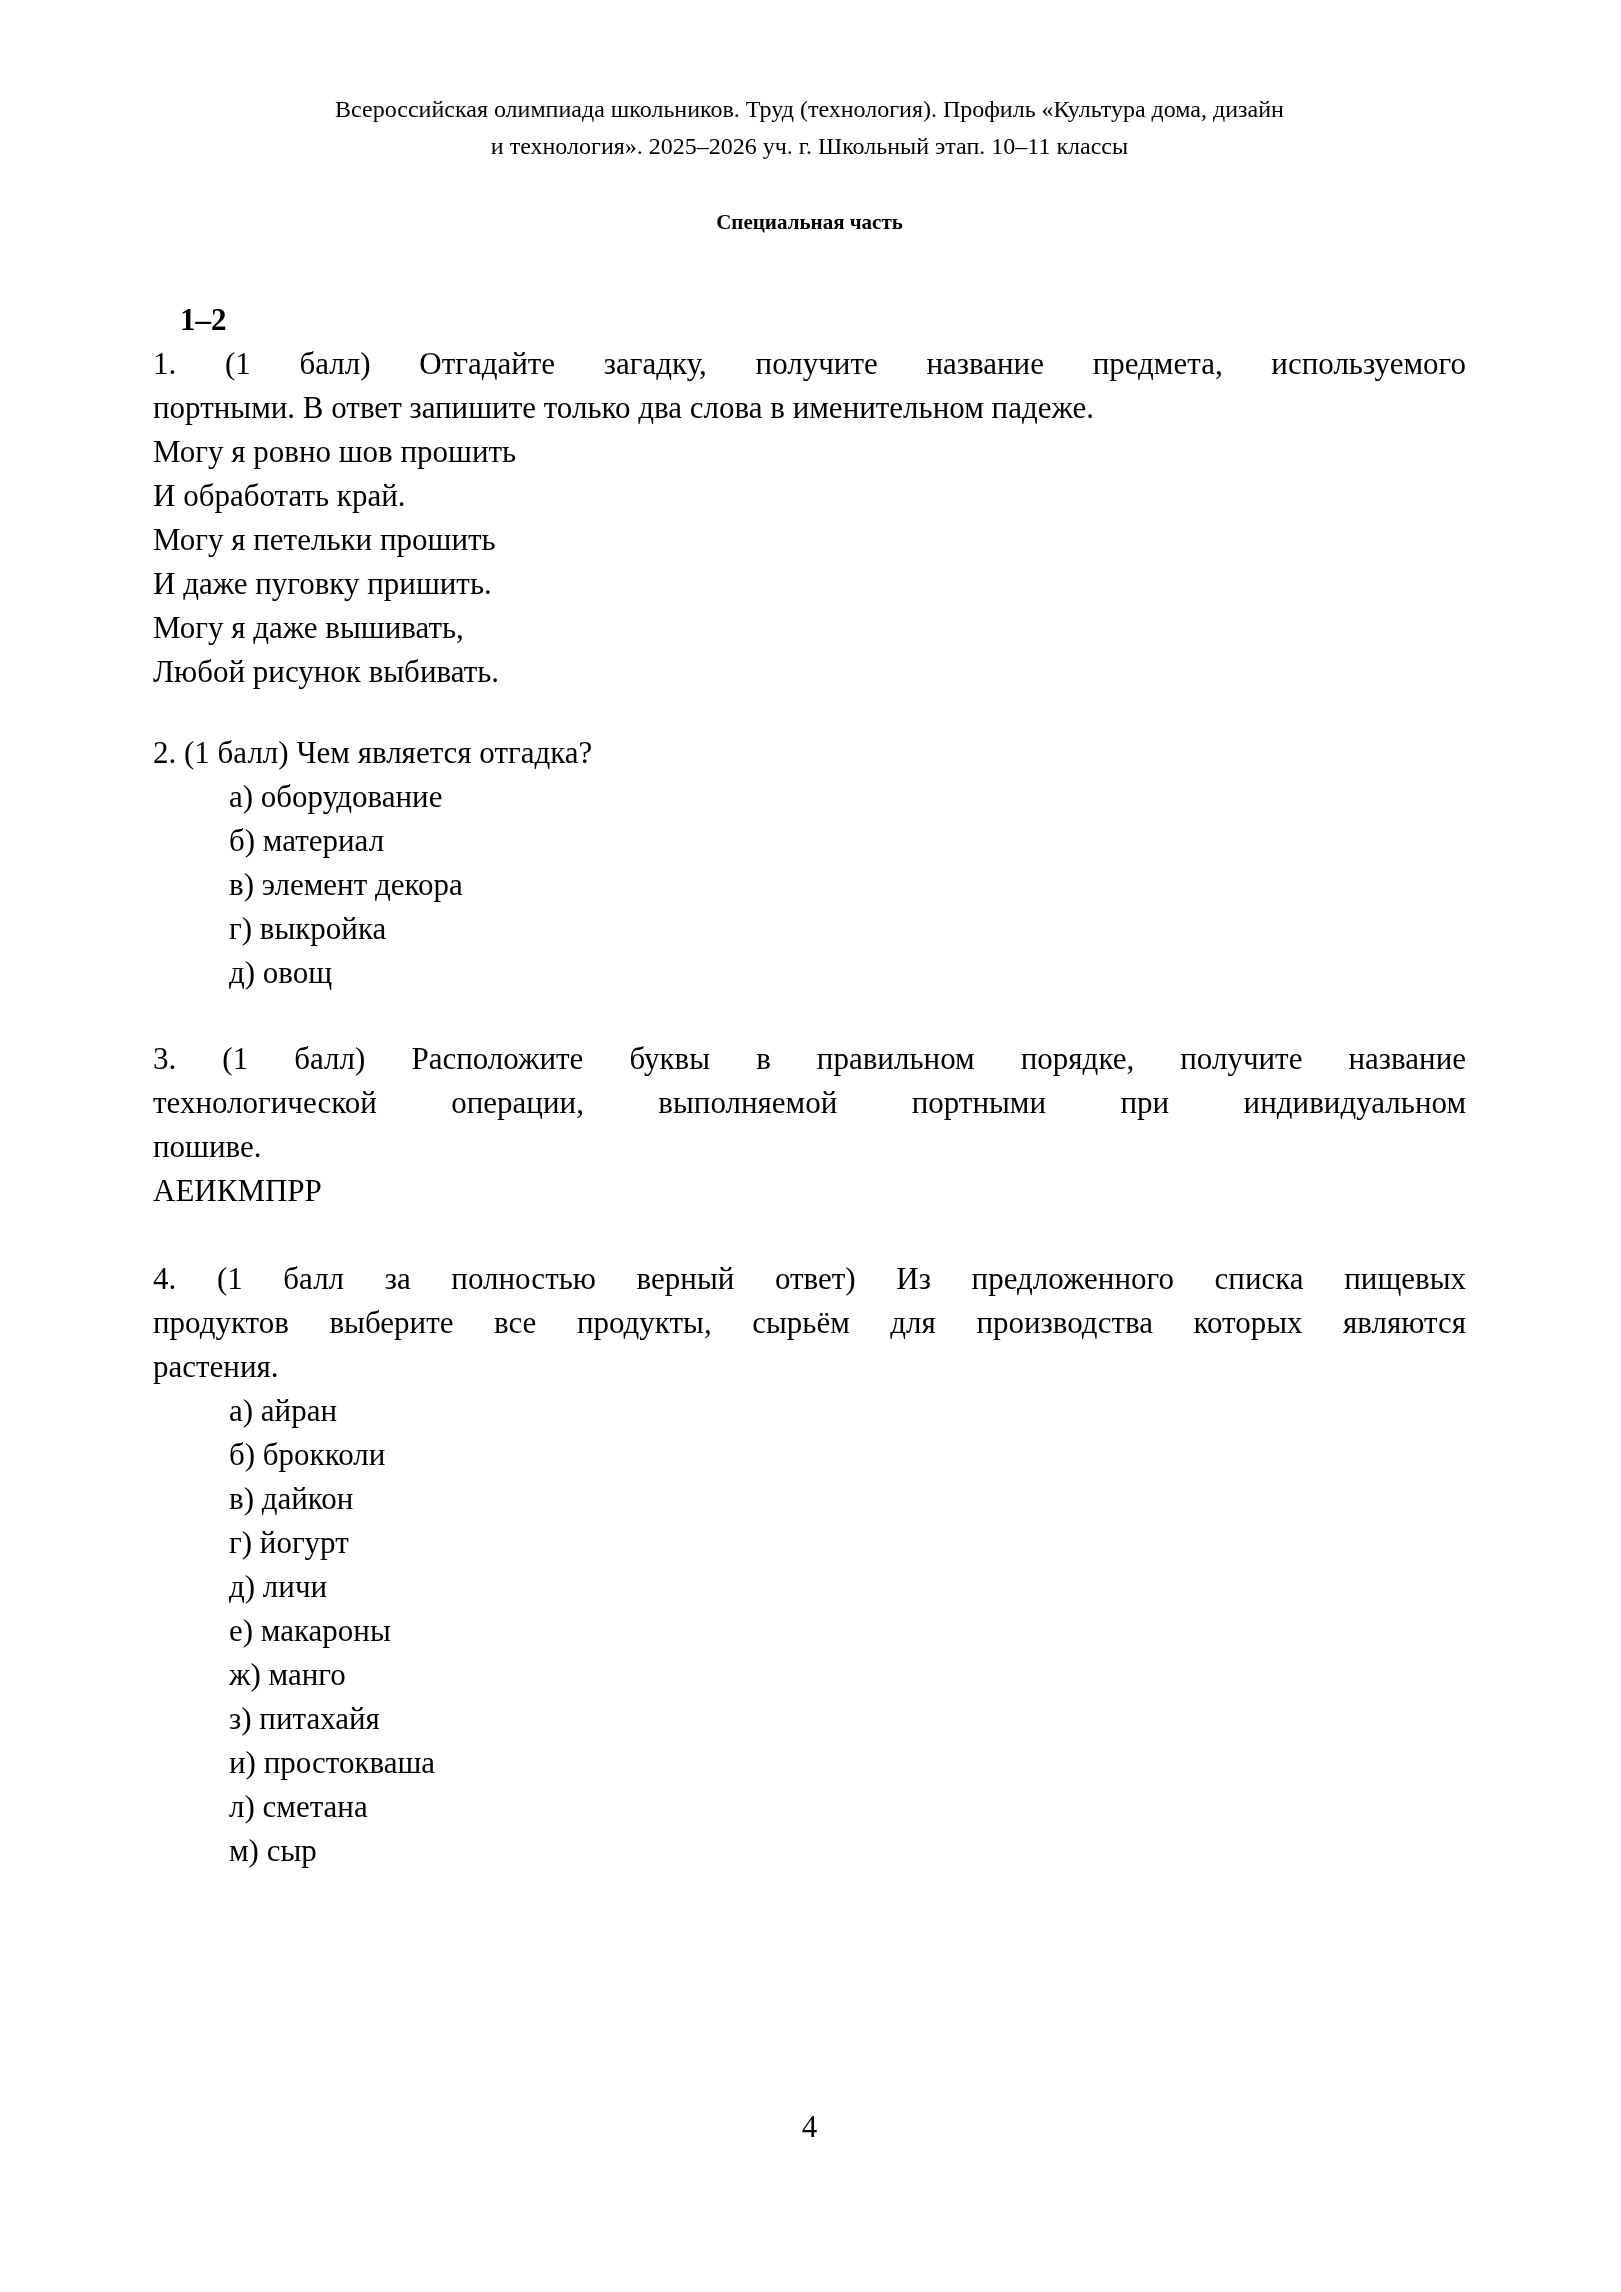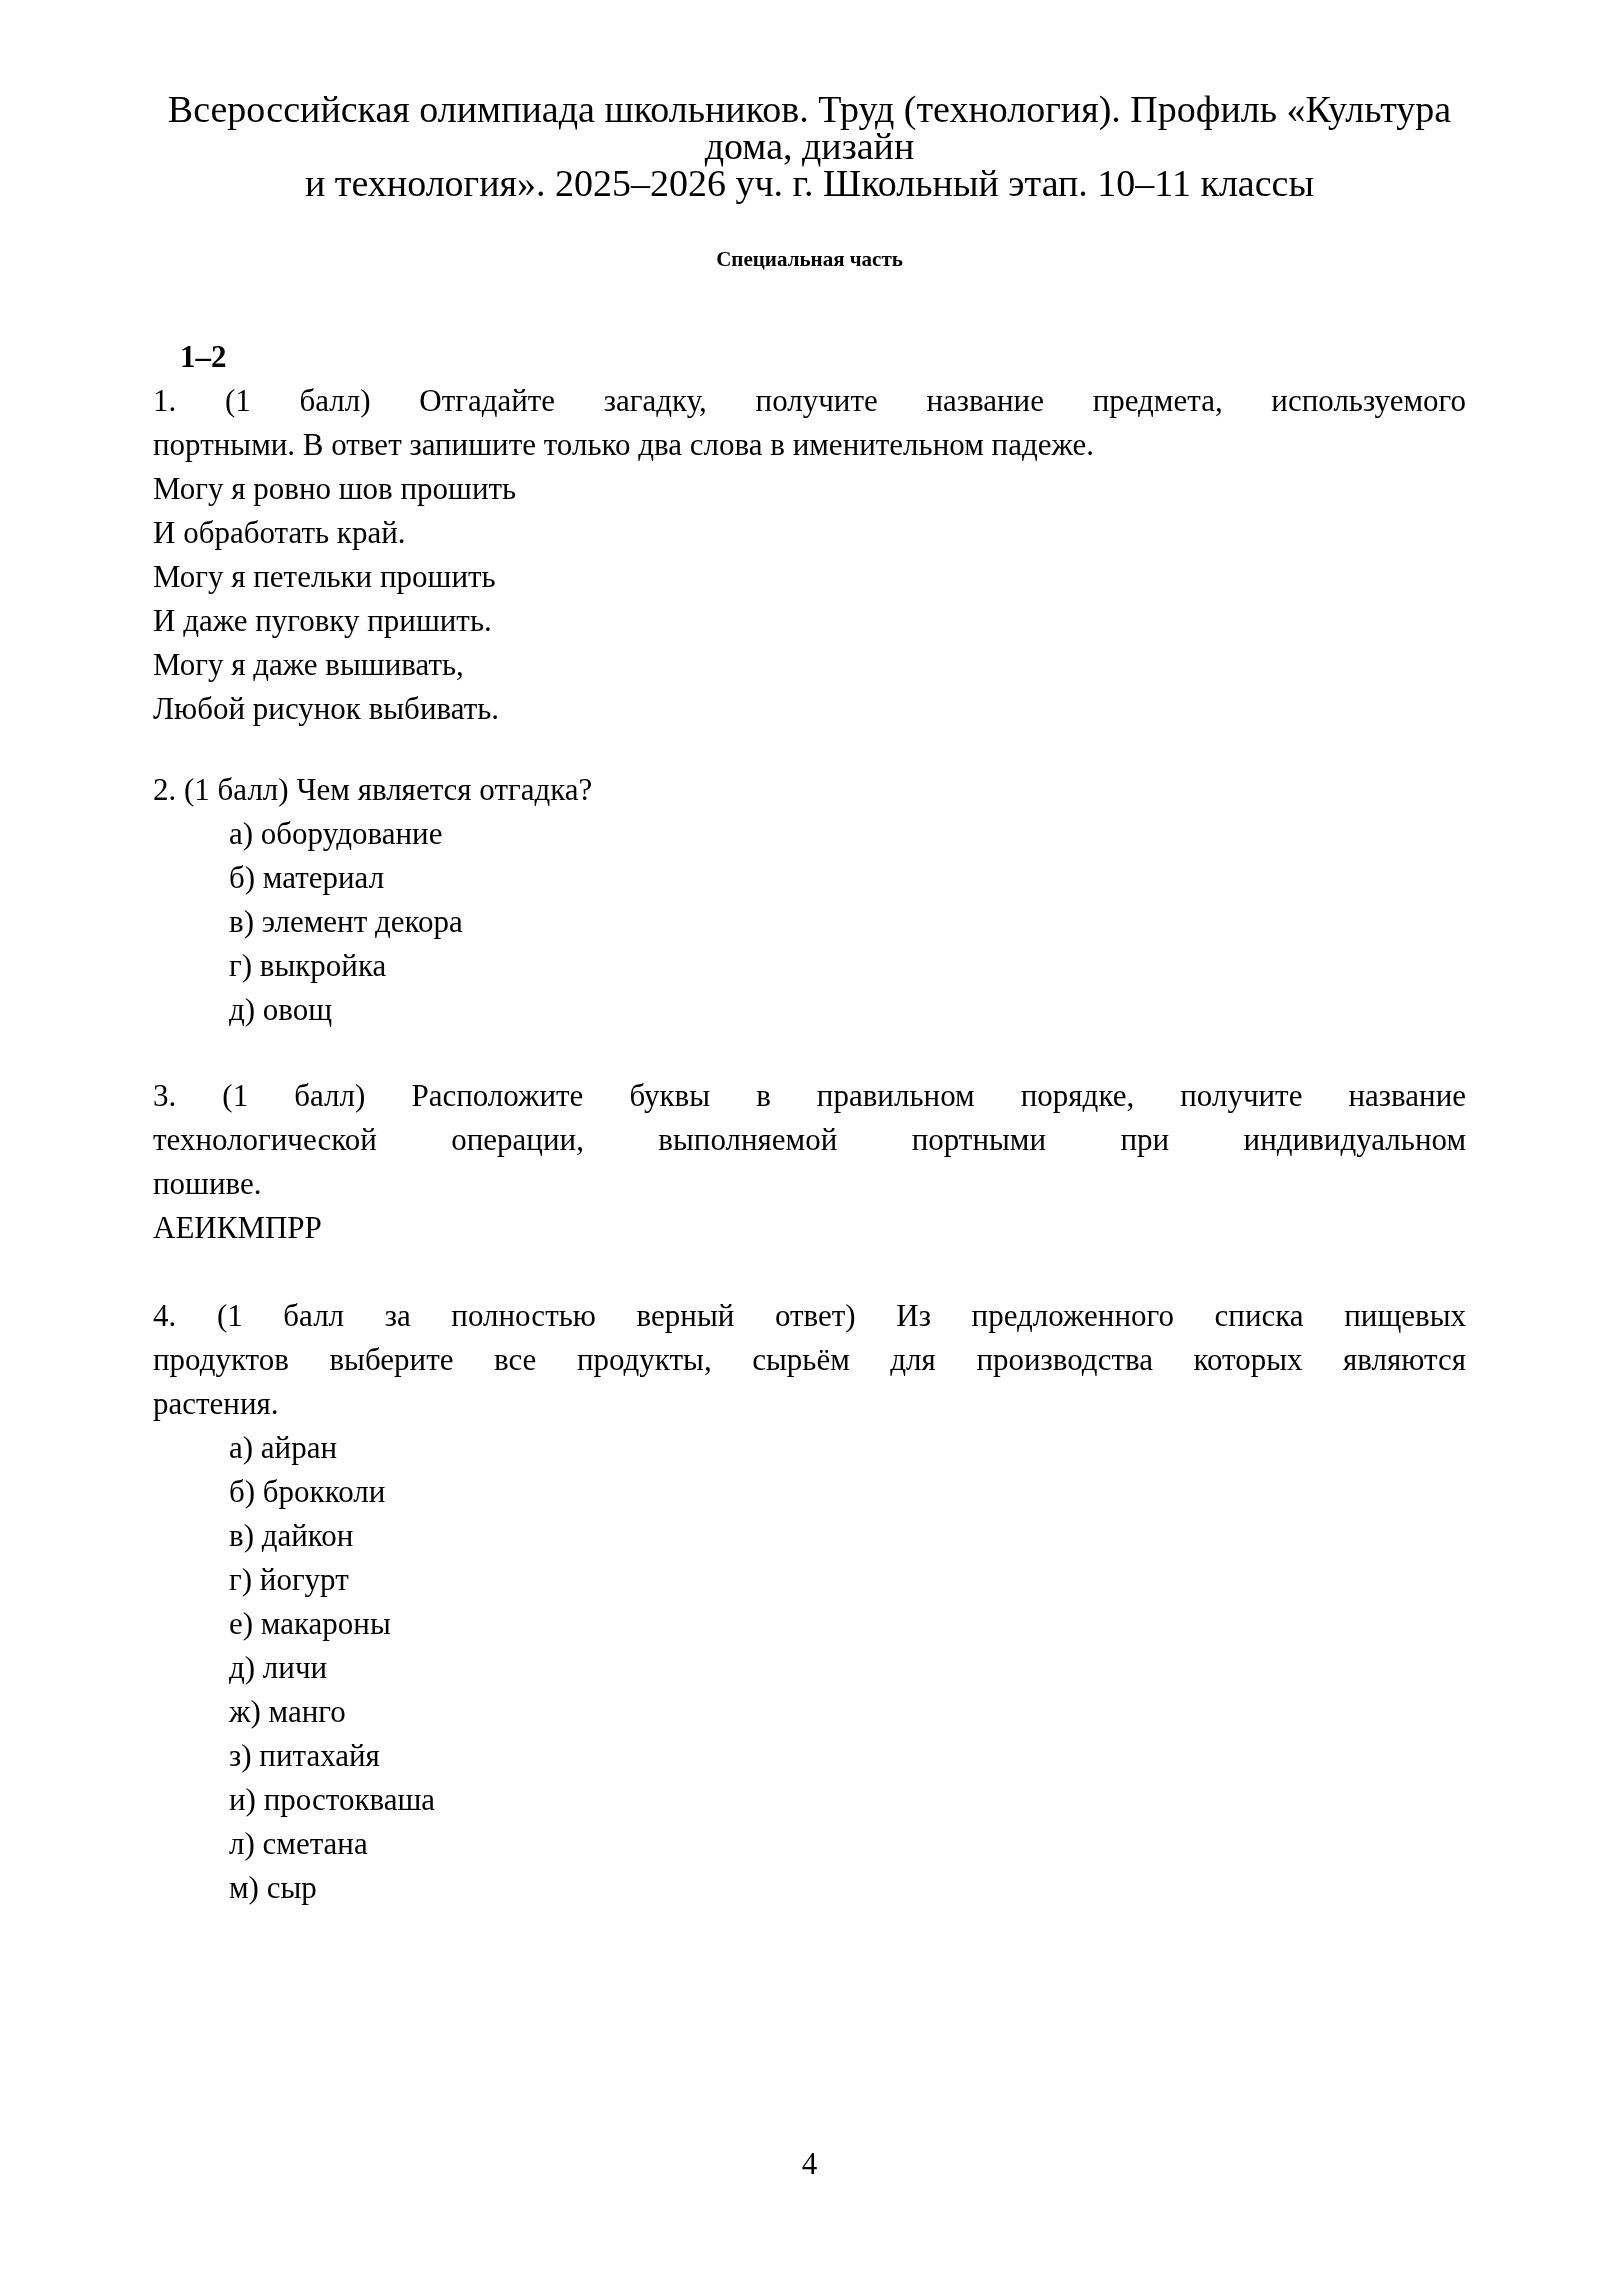--- a/index.html
+++ b/index.html
@@ -11,21 +11,21 @@
     margin: 0 auto;
     background: #ffffff;
     color: #000000;
     font-family: "Liberation Serif", "DejaVu Serif", serif;
     font-size: 31px;
     line-height: 44px;
     padding: 91px 155px 94px 153px;
   }
   .doc-header {
     text-align: center;
-    font-size: 38px;
+    font-size: 24px;
     line-height: 37px;
   }
   .doc-title {
     margin: 35px 0 0 0;
     font-size: 21px;
     line-height: 44px;
     font-weight: bold;
     text-align: center;
   }
   .task-range {
@@ -97,22 +97,22 @@
 
   <section class="question q4">
     <div class="jline"><span class="bold">4. (1 балл за полностью верный ответ)</span> <span>Из предложенного списка пищевых</span></div>
     <div class="jline">продуктов выберите все продукты, сырьём для производства которых являются</div>
     <div>растения.</div>
     <div class="options">
       <div>а) айран</div>
       <div>б) брокколи</div>
       <div>в) дайкон</div>
       <div>г) йогурт</div>
+      <div>д) личи</div>
       <div>е) макароны</div>
-      <div>д) личи</div>
       <div>ж) манго</div>
       <div>з) питахайя</div>
       <div>и) простокваша</div>
       <div>л) сметана</div>
       <div>м) сыр</div>
     </div>
   </section>
 
   <footer class="page-number">4</footer>
 

